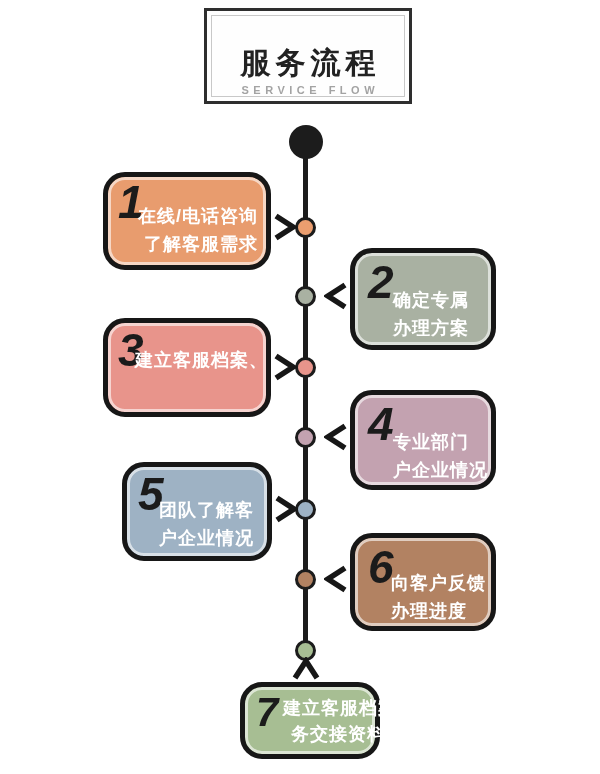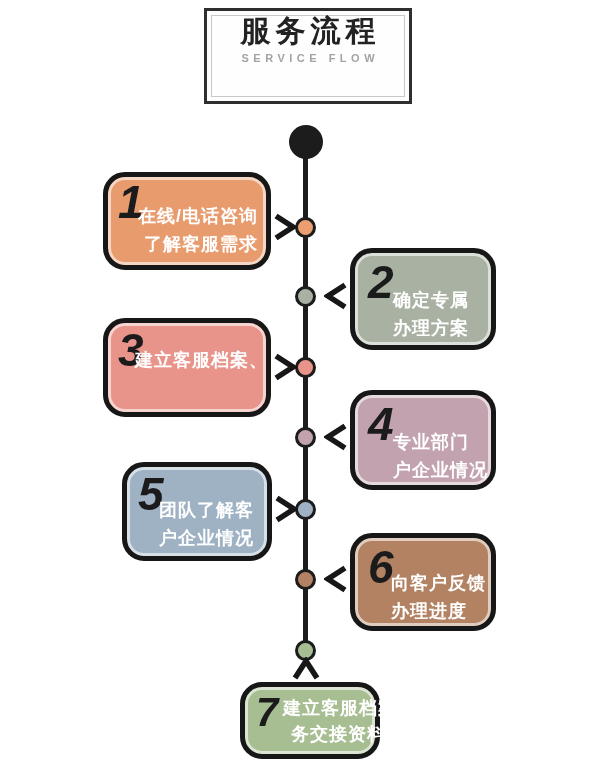--- a/index.html
+++ b/index.html
@@ -16,21 +16,21 @@
     position: absolute; left: 204px; top: 8px;
     width: 208px; height: 96px;
     box-sizing: border-box;
     border: 3px solid #2e2e2e;
     background: #fefefe;
   }
   .header-inner {
     position: absolute; inset: 4px;
     border: 1px solid #c8c8c8;
     display: flex; flex-direction: column;
-    align-items: center; justify-content: flex-start;
+    align-items: center; justify-content: flex-end;
     gap: 7px;
   }
   .title {
     font-size: 30px; font-weight: bold; color: #222;
     letter-spacing: 5px; text-indent: 5px; line-height: 1;
   }
   .subtitle {
     font-size: 11px; font-weight: bold; color: #a3a3a3;
     letter-spacing: 4.5px; text-indent: 4.5px; line-height: 1;
   }

